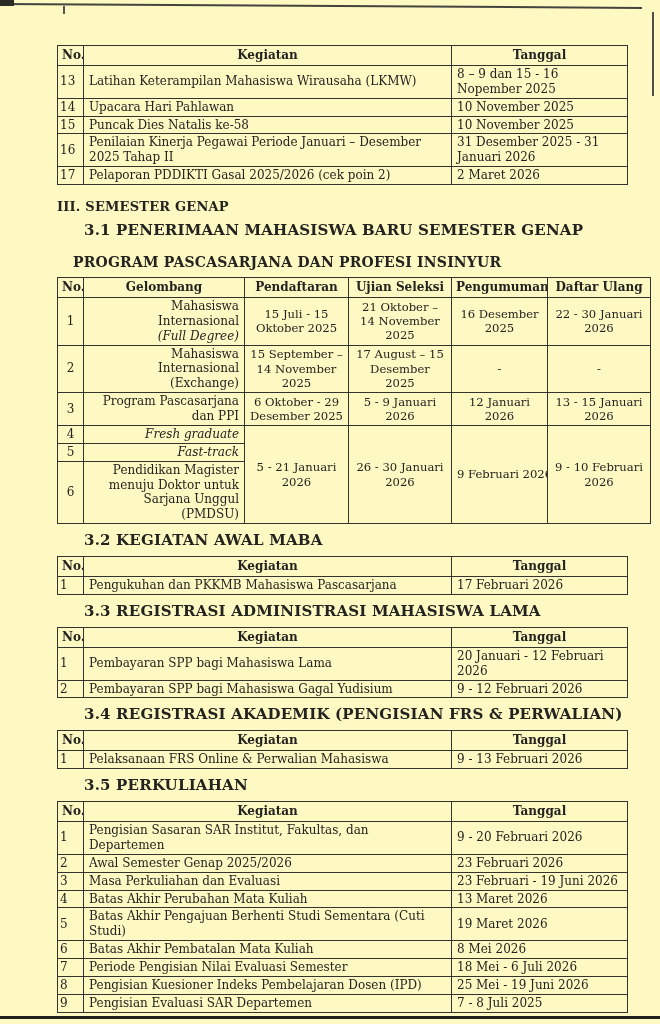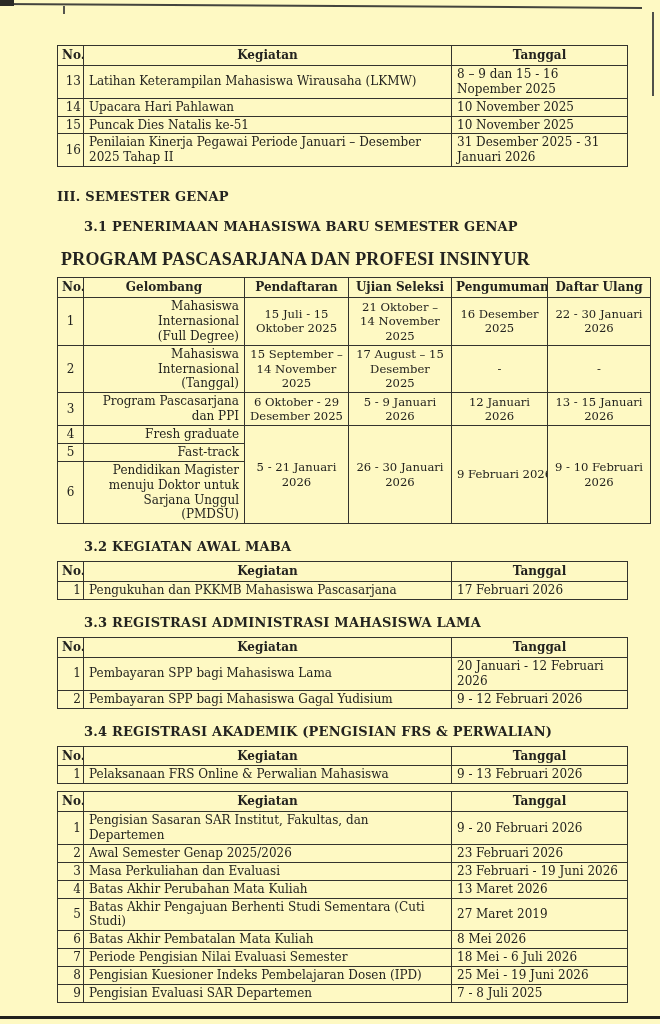--- a/index.html
+++ b/index.html
@@ -41,42 +41,42 @@
   }
   .scan-bottom-line {
     position: absolute; left: 0; top: 1016px;
     width: 660px; height: 3px;
     background: #21211d;
   }
   .content {
     position: absolute; left: 57px; top: 45px; width: 593px;
   }
   
-  .h-sec { font-weight: bold; font-size: 13px; letter-spacing: 0.2px; margin: 22px 0 0 0; }
-  .h-sub { font-weight: bold; font-size: 13px; letter-spacing: 0.2px; margin: 15px 0 0 27px; }
-  .h-sub2 { font-weight: bold; font-size: 18px; letter-spacing: 0.2px; margin: 15px 0 0 4px; font-family: Liberation Serif, serif; }
+  .h-sec { font-weight: bold; font-size: 13px; letter-spacing: 0.2px; margin: 14px 0 0 0; }
+  .h-sub { font-weight: bold; font-size: 15px; letter-spacing: 0.2px; margin: 7px 0 0 27px; }
+  .h-sub2 { font-weight: bold; font-size: 14px; letter-spacing: 0.2px; margin: 15px 0 0 16px; }
   
   table { border-collapse: collapse; table-layout: fixed; margin-top: 7px; }
   td, th {
     border: 1.4px solid #34342e;
     padding: 1px 5px;
     font-size: 12px;
     line-height: 1.24;
     vertical-align: middle;
     overflow: hidden;
   }
   th { font-weight: bold; text-align: center; padding: 2px 4px; }
   .tbl-keg { width: 570px; }
-  .tbl-keg .no { text-align: right; padding: 1px 2px; }
+  .tbl-keg .no { text-align: left; padding: 1px 2px; }
   .tbl-keg .tanggal { text-align: left; }
   .tbl-gel { width: 593px; }
   .tbl-gel .no { text-align: center; padding: 1px 2px; }
   .tbl-gel .gname { text-align: right; }
   .tbl-gel .dt { text-align: center; font-size: 11.6px; }
-  .it { }
+  .it { font-style: italic; }
   .blk { display: block; }
   .nw { white-space: nowrap; }
 </style>
 </head>
 <body>
 
 <div class="page">
 
   <div class="scan-top-line"></div>
   <div class="scan-top-wedge"></div>
@@ -105,27 +105,32 @@
             <td class="kegiatan">Latihan Keterampilan Mahasiswa Wirausaha (LKMW)</td>
             <td class="tanggal">8 – 9 dan 15 - 16 Nopember 2025</td>
           </tr>
           <tr>
             <td class="no">14</td>
             <td class="kegiatan">Upacara Hari Pahlawan</td>
             <td class="tanggal">10 November 2025</td>
           </tr>
           <tr>
             <td class="no">15</td>
-            <td class="kegiatan">Puncak Dies Natalis ke-51</td>
+            <td class="kegiatan">Puncak Dies Natalis ke-58</td>
             <td class="tanggal">10 November 2025</td>
           </tr>
           <tr>
             <td class="no">16</td>
             <td class="kegiatan">Penilaian Kinerja Pegawai Periode Januari – Desember 2025 Tahap II</td>
             <td class="tanggal">31 Desember 2025 - 31 Januari 2026</td>
+          </tr>
+          <tr>
+            <td class="no">17</td>
+            <td class="kegiatan">Pelaporan PDDIKTI Gasal 2025/2026 (cek poin 2)</td>
+            <td class="tanggal">2 Maret 2026</td>
           </tr>
         </tbody>
     </table>
 
     <div class="h-sec">III. SEMESTER GENAP</div>
 
     <div class="h-sub">3.1 PENERIMAAN MAHASISWA BARU SEMESTER GENAP</div>
 
     <div class="h-sub2">PROGRAM PASCASARJANA DAN PROFESI INSINYUR</div>
 
@@ -157,21 +162,21 @@
           </td>
           <td class="dt">15 Juli - 15 Oktober 2025</td>
           <td class="dt">21 Oktober – 14 November 2025</td>
           <td class="dt">16 Desember 2025</td>
           <td class="dt">22 - 30 Januari 2026</td>
         </tr>
         <tr>
           <td class="no">2</td>
           <td class="gname">
             <span class="blk">Mahasiswa Internasional</span>
-            <span class="blk">(Tanggal)</span>
+            <span class="blk">(Exchange)</span>
           </td>
           <td class="dt">15 September – 14 November 2025</td>
           <td class="dt">17 August – 15 Desember 2025</td>
           <td class="dt">-</td>
           <td class="dt">-</td>
         </tr>
         <tr>
           <td class="no">3</td>
           <td class="gname">Program Pascasarjana dan PPI</td>
           <td class="dt">6 Oktober - 29 Desember 2025</td>
@@ -268,20 +273,21 @@
       </thead>
       <tbody>
           <tr>
             <td class="no">1</td>
             <td class="kegiatan">Pelaksanaan FRS Online &amp; Perwalian Mahasiswa</td>
             <td class="tanggal">9 - 13 Februari 2026</td>
           </tr>
         </tbody>
     </table>
 
+    <div class="h-sub">3.5 PERKULIAHAN</div>
 
     <table class="tbl-keg">
       <colgroup>
           <col style="width:26px">
           <col style="width:368px">
           <col style="width:176px">
         </colgroup>
       <thead>
         <tr>
           <th>No.</th>
@@ -306,21 +312,21 @@
             <td class="tanggal">23 Februari - 19 Juni 2026</td>
           </tr>
           <tr>
             <td class="no">4</td>
             <td class="kegiatan">Batas Akhir Perubahan Mata Kuliah</td>
             <td class="tanggal">13 Maret 2026</td>
           </tr>
           <tr>
             <td class="no">5</td>
             <td class="kegiatan">Batas Akhir Pengajuan Berhenti Studi Sementara (Cuti Studi)</td>
-            <td class="tanggal">27 Maret 2019</td>
+            <td class="tanggal">19 Maret 2026</td>
           </tr>
           <tr>
             <td class="no">6</td>
             <td class="kegiatan">Batas Akhir Pembatalan Mata Kuliah</td>
             <td class="tanggal">8 Mei 2026</td>
           </tr>
           <tr>
             <td class="no">7</td>
             <td class="kegiatan">Periode Pengisian Nilai Evaluasi Semester</td>
             <td class="tanggal">18 Mei - 6 Juli 2026</td>

